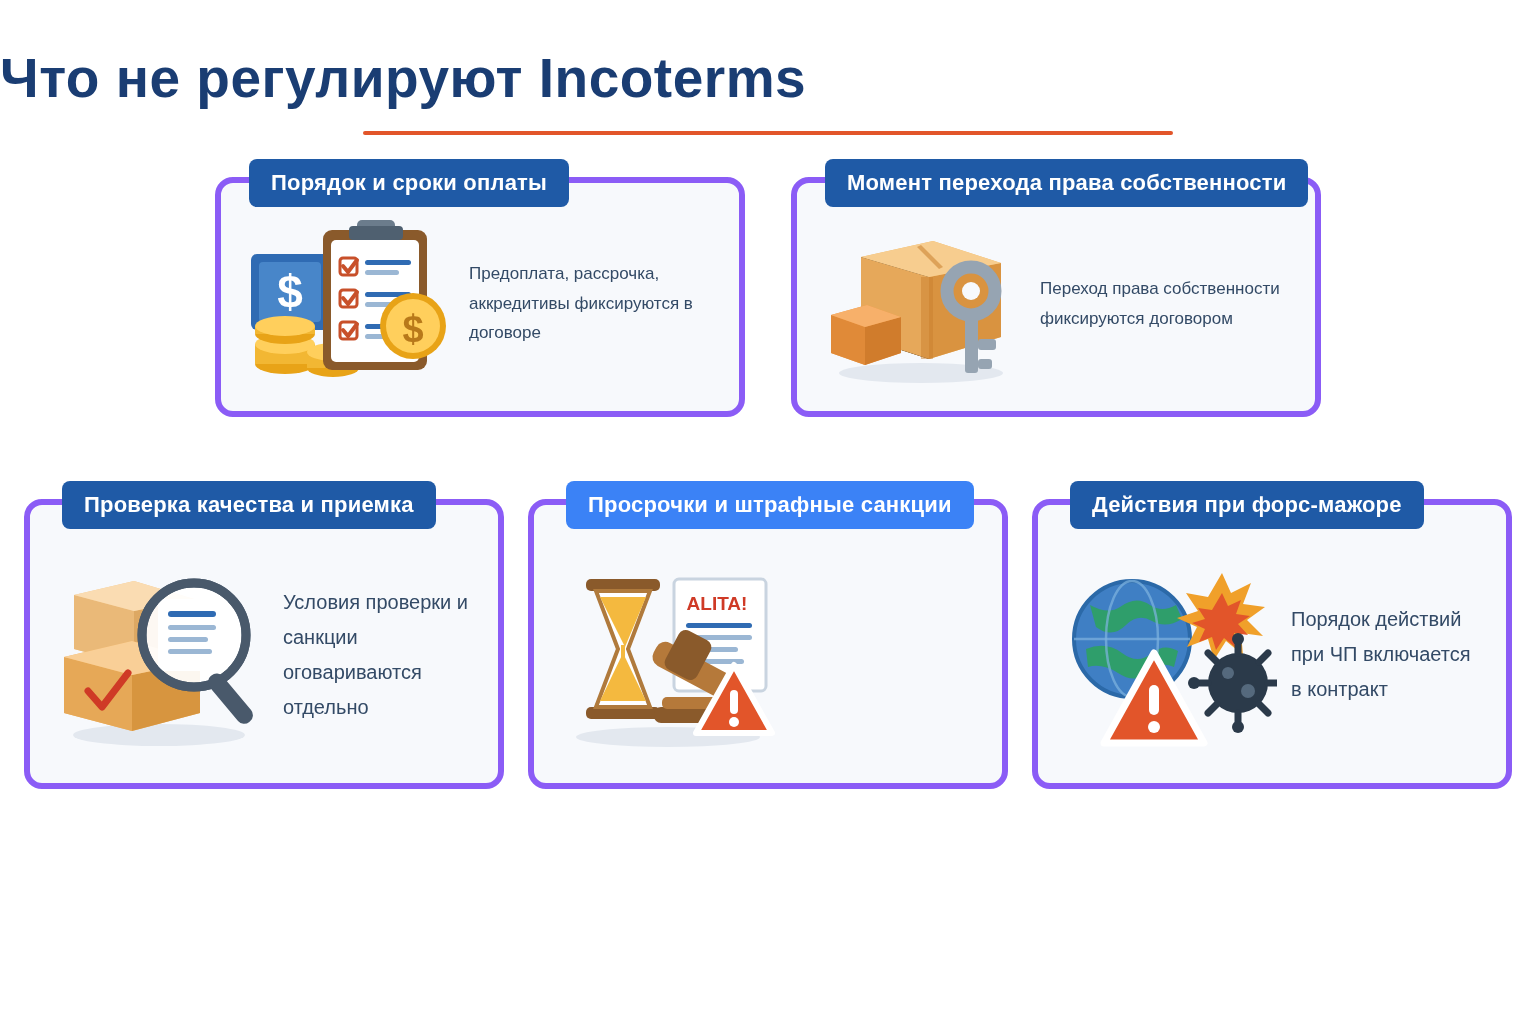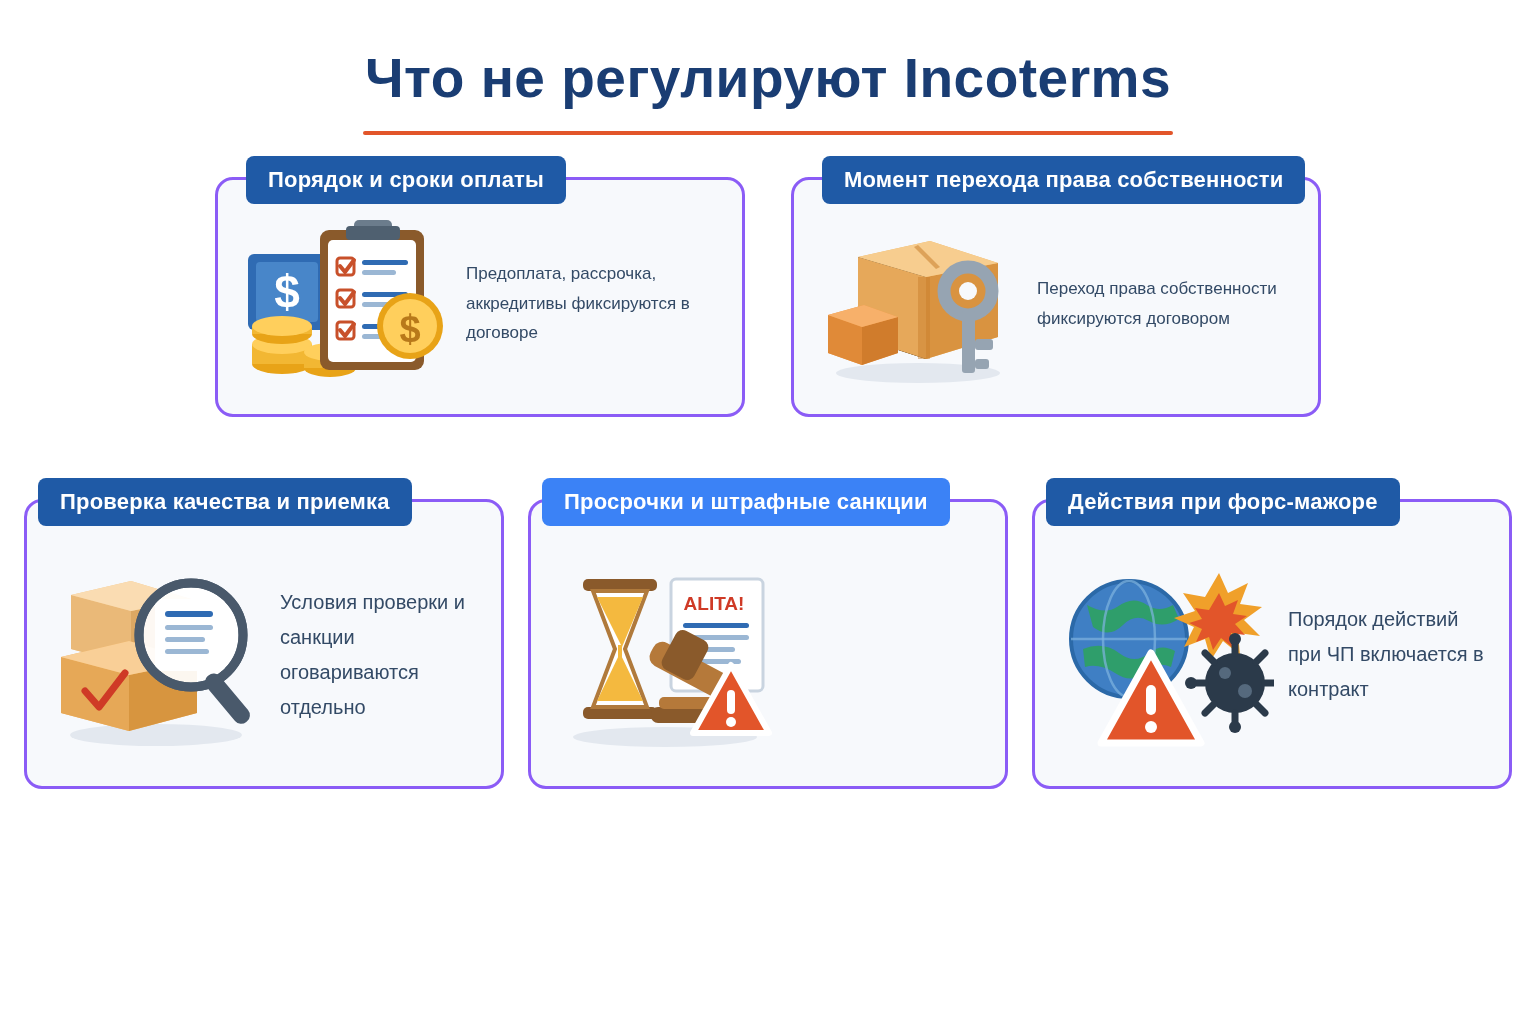--- a/index.html
+++ b/index.html
@@ -12,21 +12,20 @@
     height: 1024px;
     font-family: "Liberation Sans", sans-serif;
     color: #1f3864;
     overflow: hidden;
     position: relative;
   }
 
   
   .title-wrap {
     width: 100%;
-    text-align: center;
     padding-top: 48px;
   }
   .title {
     font-size: 55px;
     font-weight: bold;
     color: #1a3d73;
     letter-spacing: 0.5px;
     line-height: 1.1;
   }
   .title-rule {
@@ -50,21 +49,21 @@
   }
   .row-bottom {
     margin-top: 82px;
     padding: 0 14px;
     gap: 24px;
   }
 
   .card {
     position: relative;
     background: #f7f9fc;
-    border: 3px solid #8b5cf6;
+    border: 6px solid #8b5cf6;
     border-radius: 18px;
     box-sizing: border-box;
     padding: 40px 24px 26px 24px;
     display: flex;
     align-items: center;
   }
   .card-top {
     width: 530px;
     height: 240px;
   }
@@ -83,21 +82,21 @@
     font-size: 22px;
     font-weight: bold;
     padding: 11px 22px;
     border-radius: 8px;
     white-space: nowrap;
     letter-spacing: 0.2px;
   }
   .card-header.accent-orange {
     background: #3b82f6;
   }
-  .card-header.tight { left: 11px; }
+  .card-header.tight { left: 32px; }
 
   .card-body {
     display: flex;
     align-items: center;
     width: 100%;
     gap: 14px;
   }
   .art {
     flex: 0 0 auto;
     display: flex;

